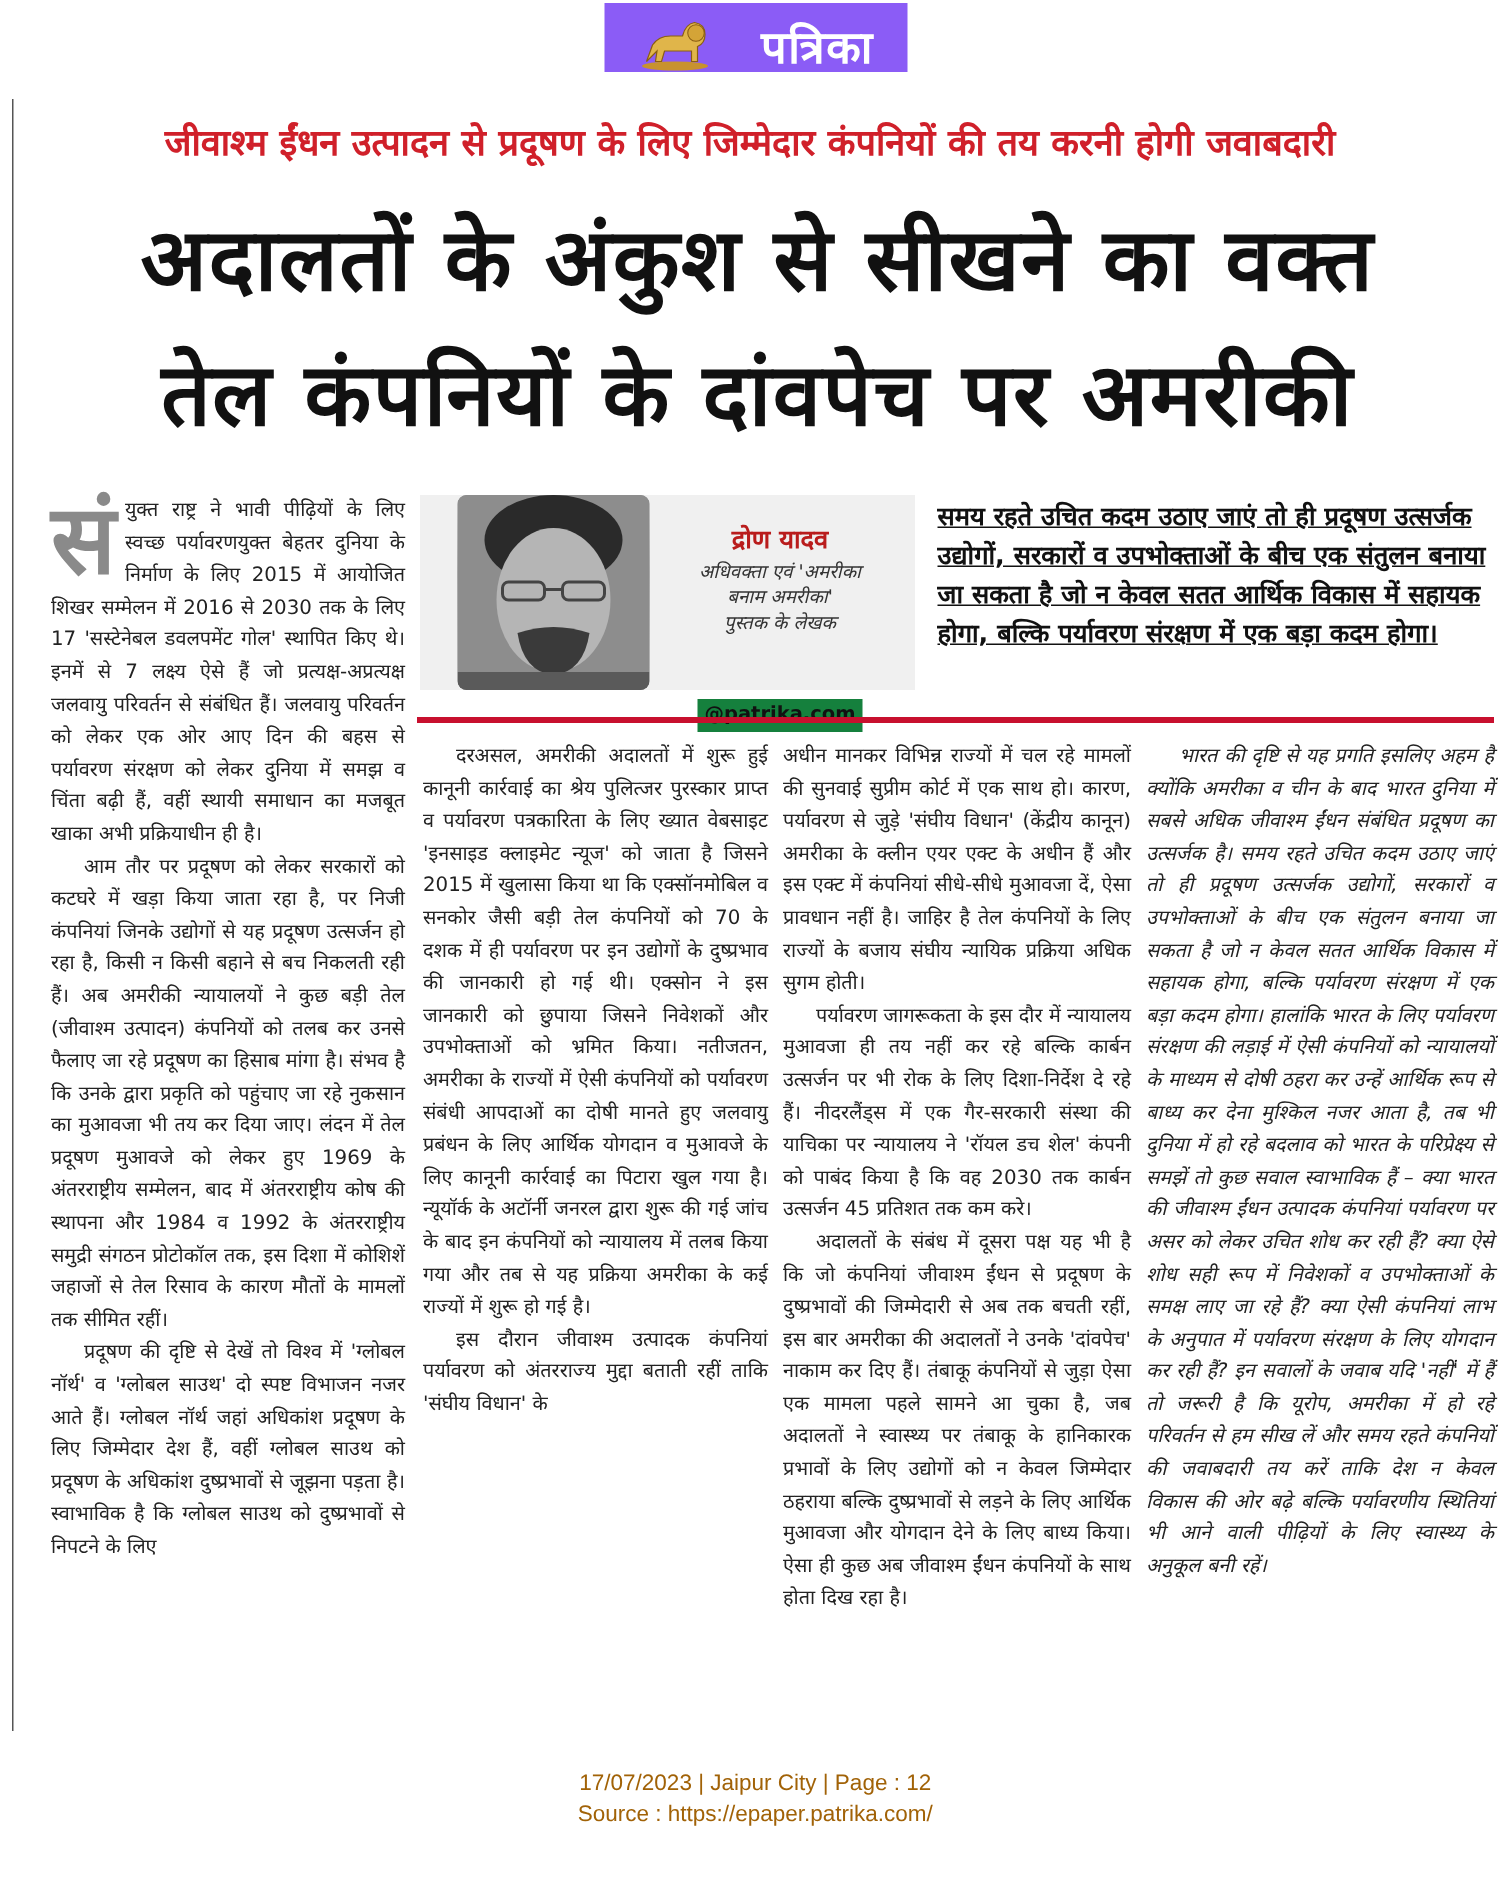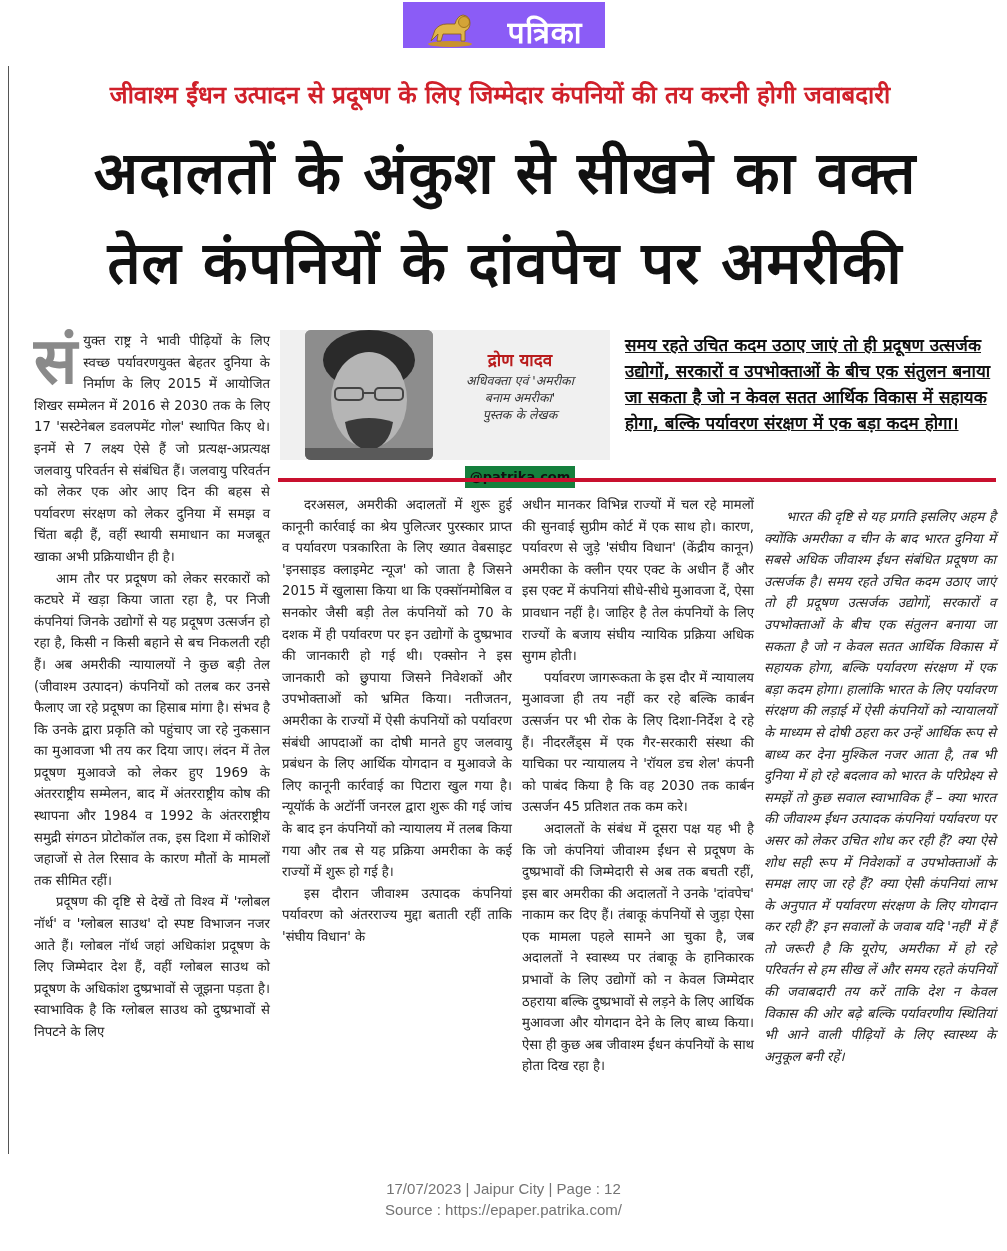--- a/index.html
+++ b/index.html
@@ -27,21 +27,21 @@
     color: #111; font-size: 58px; font-weight: bold; line-height: 90px; letter-spacing: 1px;
   }
   .headline div { white-space: nowrap; }
 
   .col {
     position: absolute; font-size: 13.2px; line-height: 21.6px; text-align: justify;
     text-justify: inter-word; color: #222;
   }
   .col p { text-indent: 22px; }
   .col p.noindent { text-indent: 0; }
-  .col.italic { font-style: italic; margin-top: 12px; }
+  .col.italic { font-style: italic; }
 
   .dropcap {
     float: left; font-size: 64px; line-height: 58px; color: #8a8a8a; font-weight: bold;
     margin: 2px 6px 0 0;
   }
 
   .byline-box {
     position: absolute; left: 280px; top: 330px; width: 330px; height: 130px;
     background: #f0f0f0;
   }
@@ -63,21 +63,21 @@
   .pull-quote {
     position: absolute; left: 625px; top: 332px; width: 370px;
     font-size: 17px; line-height: 26px; color: #111; font-weight: bold; text-decoration: underline;
   }
   .red-rule {
     position: absolute; left: 278px; top: 478px; width: 718px; height: 4px; background: #c8102e;
   }
 
   .footer {
     position: absolute; left: 0; top: 1178px; width: 1007px; text-align: center;
-    color: #737373; font-family: "Liberation Sans", sans-serif; font-size: 15px; line-height: 21px;
+    color: #a16207; font-family: "Liberation Sans", sans-serif; font-size: 15px; line-height: 21px;
   }
 </style>
 </head>
 <body>
 
 <div class="masthead">
   <svg class="lion" viewBox="0 0 50 38">
     <ellipse cx="25" cy="34" rx="22" ry="3" fill="#c8922e"></ellipse>
     <path d="M6 31 L10 20 Q14 14 22 14 L30 14 Q32 6 38 5 Q45 6 45 13 Q45 19 40 21 L40 31 L36 31 L36 24 L18 24 L16 31 L12 31 L13 24 Z" fill="#e0b54a" stroke="#8a5e12" stroke-width="0.8"></path>
     <circle cx="39" cy="12" r="5.5" fill="#d4a437" stroke="#8a5e12" stroke-width="0.7"></circle>

